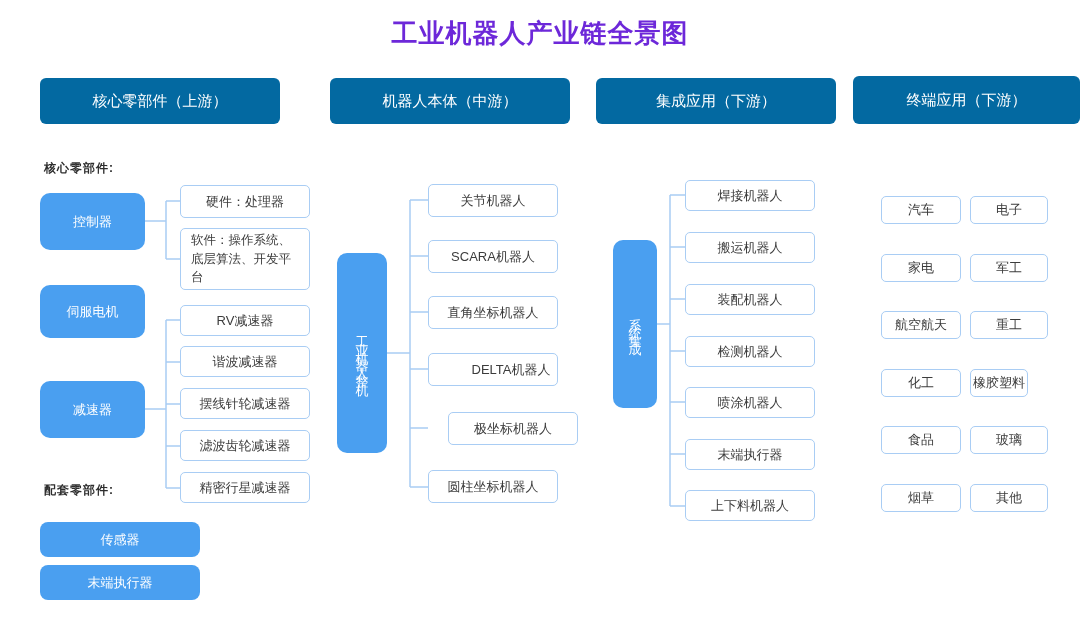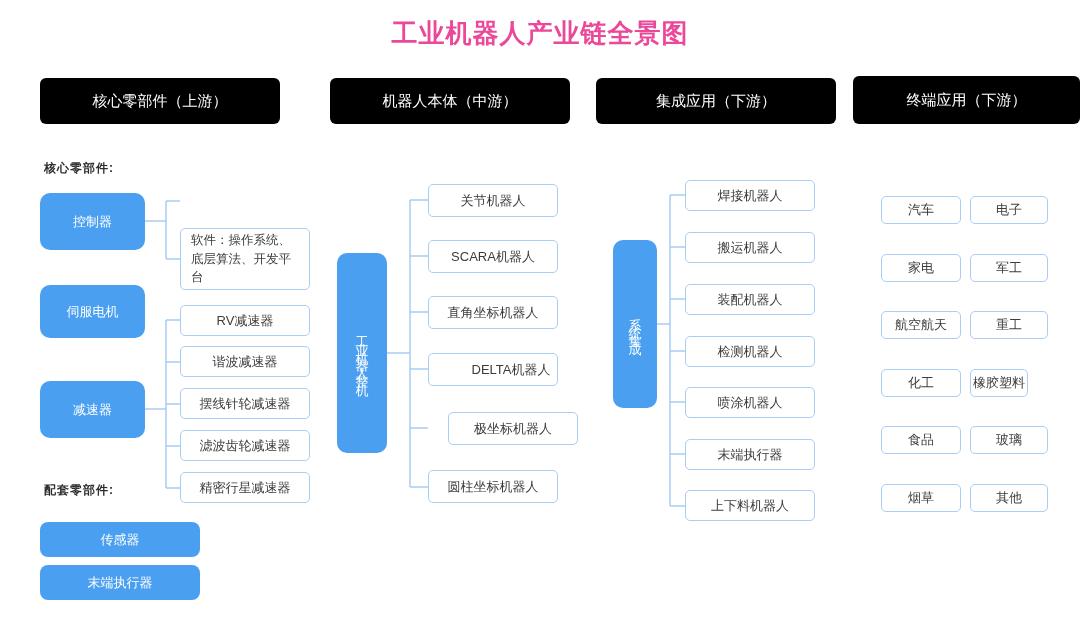--- a/index.html
+++ b/index.html
@@ -2,24 +2,24 @@
 <html><head>
 <meta charset="utf-8">
 <style>
   html,body{margin:0;padding:0;background:#fff;}
   .stage{
     position:relative;width:1080px;height:624px;background:#ffffff;
     font-family:"Liberation Sans","DejaVu Sans",sans-serif;overflow:hidden;
   }
   .title{
     position:absolute;left:0;top:16px;width:1080px;text-align:center;
-    font-size:26px;font-weight:bold;color:#ec4899;letter-spacing:1px;
+    font-size:26px;font-weight:bold;color:#6d28d9;letter-spacing:1px;
   }
   .hdr{
-    position:absolute;background:#000000;border-radius:6px;color:#fff;
+    position:absolute;background:#0369a1;border-radius:6px;color:#fff;
     display:flex;align-items:center;justify-content:center;font-size:15px;text-align:right;
   }
   .bluebox{
     position:absolute;background:#4a9ff0;border-radius:10px;color:#fff;
     display:flex;align-items:center;justify-content:center;font-size:13px;
   }
   .bluebox.wide{border-radius:8px;font-size:13px;}
   .vparent{
     position:absolute;background:#4a9ff0;border-radius:10px;color:#fff;
     display:flex;align-items:center;justify-content:center;
@@ -54,20 +54,21 @@
   </svg>
 
   <div class="hdr" style="left:40px;top:78px;width:240px;height:46px;">核心零部件（上游）</div>
   <div class="hdr" style="left:330px;top:78px;width:240px;height:46px;">机器人本体（中游）</div>
   <div class="hdr" style="left:596px;top:78px;width:240px;height:46px;">集成应用（下游）</div>
   <div class="hdr" style="left:853px;top:76px;width:227px;height:48px;">终端应用（下游）</div>
 
   <div class="seclabel" style="left:44px;top:160px;">核心零部件:</div>
 
   <div class="bluebox" style="left:40px;top:193px;width:105px;height:57px;">控制器</div>
+  <div class="leaf" style="left:180px;top:185px;width:130px;height:33px;">硬件：处理器</div>
   <div class="leaf left" style="left:180px;top:228px;width:130px;height:62px;">软件：操作系统、底层算法、开发平台</div>
 
   <div class="bluebox" style="left:40px;top:285px;width:105px;height:53px;">伺服电机</div>
 
   <div class="leaf" style="left:180px;top:305px;width:130px;height:31px;">RV减速器</div>
   <div class="leaf" style="left:180px;top:346px;width:130px;height:31px;">谐波减速器</div>
   <div class="bluebox" style="left:40px;top:381px;width:105px;height:57px;">减速器</div>
   <div class="leaf" style="left:180px;top:388px;width:130px;height:31px;">摆线针轮减速器</div>
   <div class="leaf" style="left:180px;top:430px;width:130px;height:31px;">滤波齿轮减速器</div>
   <div class="leaf" style="left:180px;top:472px;width:130px;height:31px;">精密行星减速器</div>

